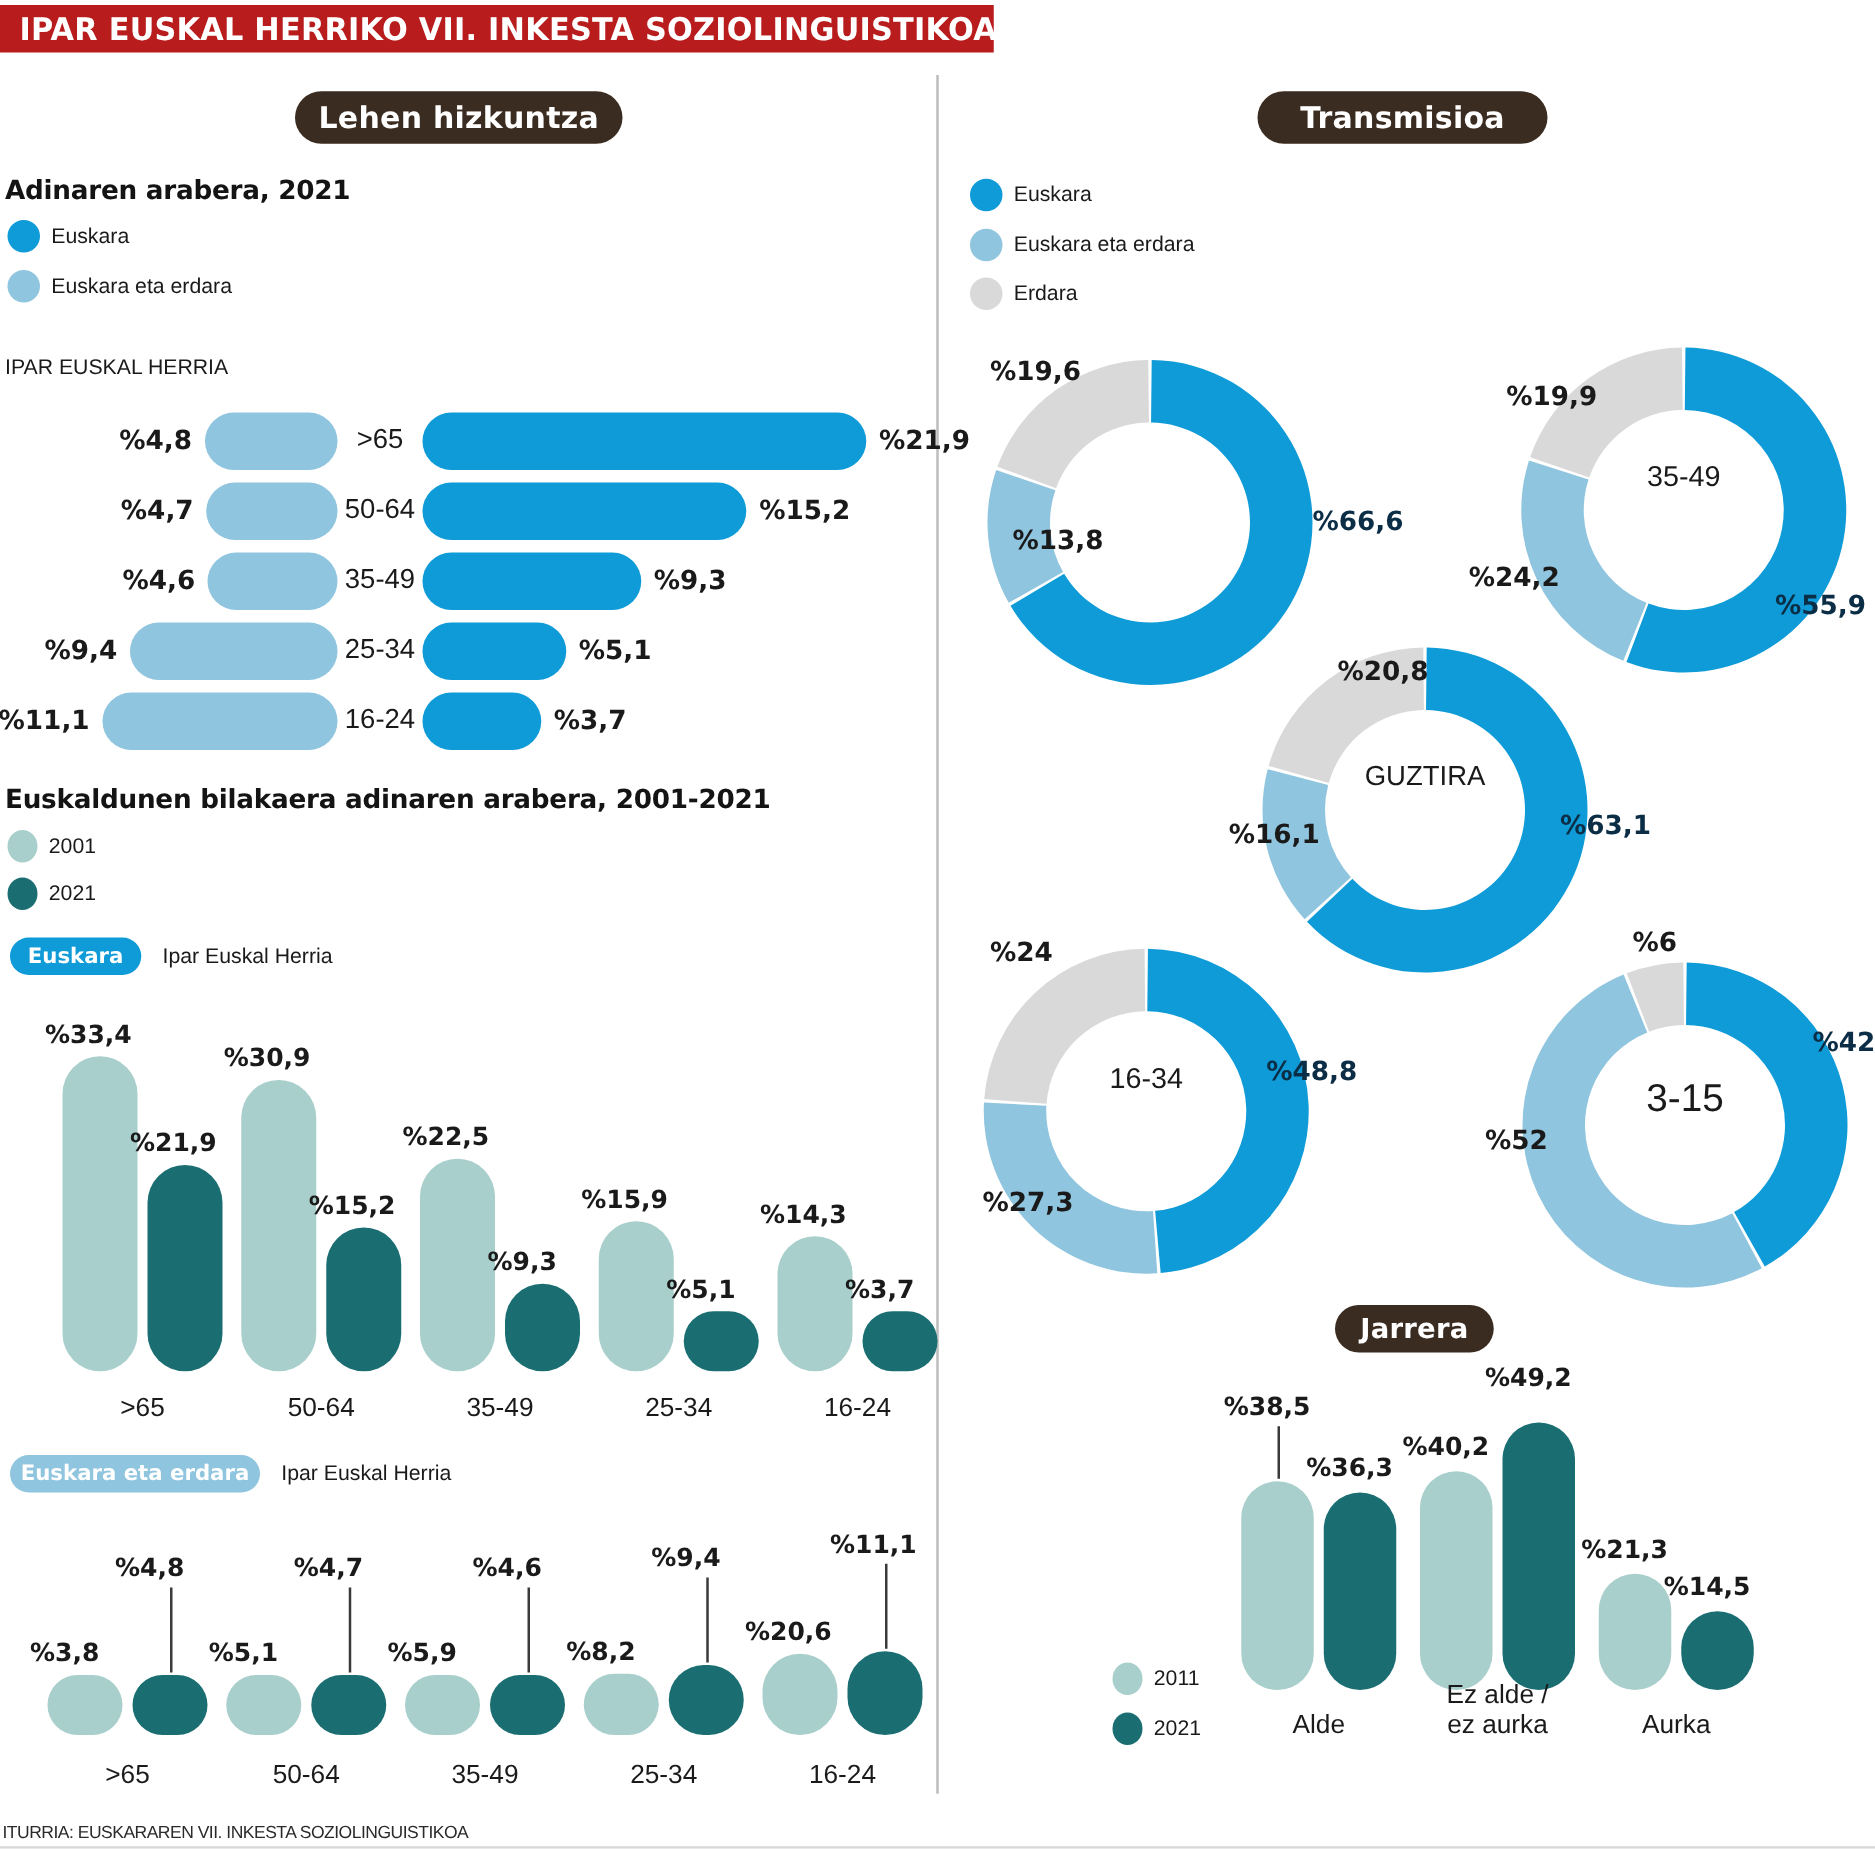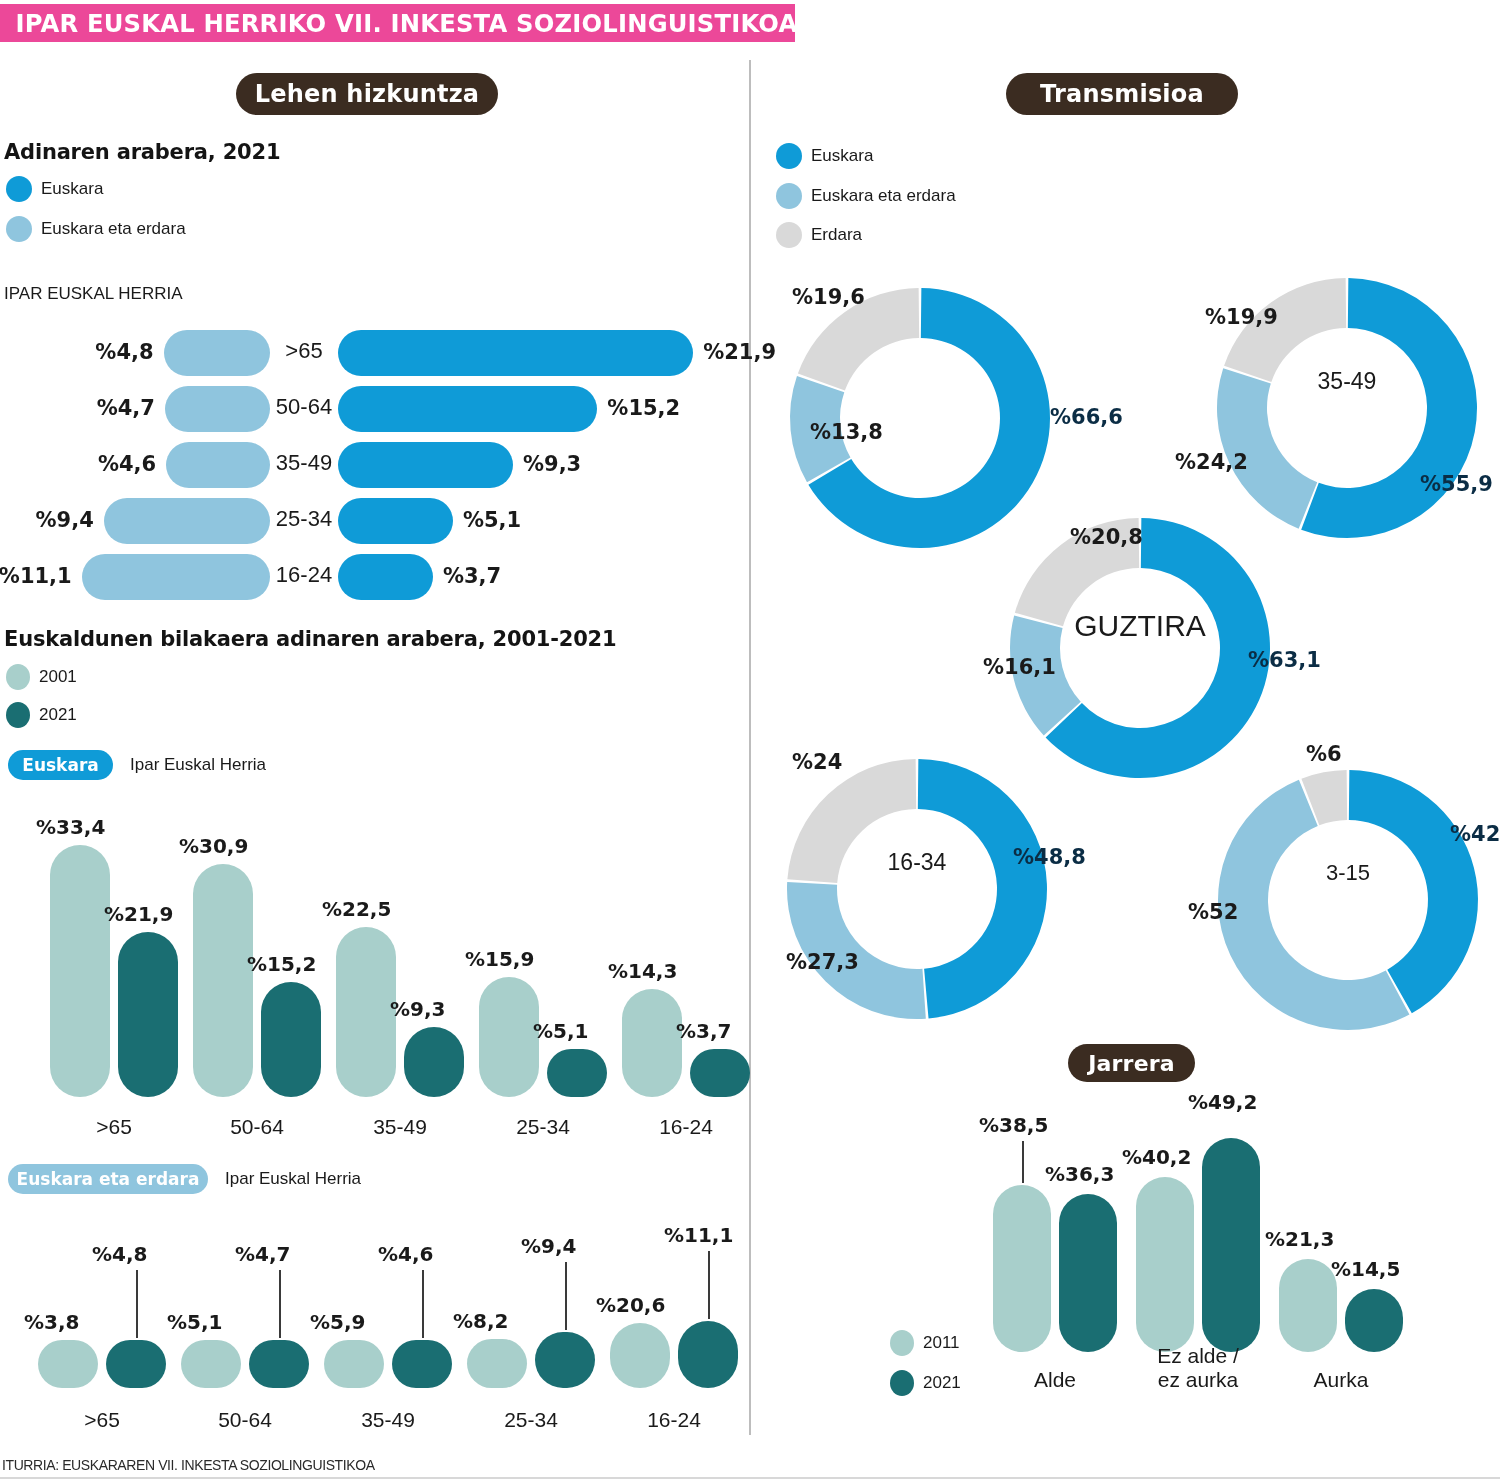--- a/index.html
+++ b/index.html
@@ -12,21 +12,21 @@
     position: relative;
     font-family: "Liberation Sans", sans-serif;
     color: #1a1a1a;
     overflow: hidden;
   }
 
   
   .header-bar {
     position: absolute; left: 0; top: 4px;
     width: 795px; height: 38px;
-    background: #ec4899;
+    background: #b91c1c;
     display: flex; align-items: center;
   }
   .header-bar .title {
     color: #ffffff;
     font-weight: bold;
     font-size: 25px;
     letter-spacing: 0.2px;
     padding-left: 16px;
     font-family: "DejaVu Sans", sans-serif;
     transform: scaleX(0.97);
@@ -351,33 +351,33 @@
     </svg>
     <div class="donut-val blue" style="left: 300px; top: 405px;">%66,6</div>
     <div class="donut-val" style="left: 16px; top: 420px; margin-left: 44px;">%13,8</div>
     <div class="donut-val" style="left: 42px; top: 285px;">%19,6</div>
     <div style="position: absolute; left: 502px; top: 368px; width: 190px; text-align: center; font-size: 23px; color: rgb(26, 26, 26); line-height: 1.2;">
       <div>35-49</div>
     </div>
     <div class="donut-val blue" style="left: 670px; top: 472px;">%55,9</div>
     <div class="donut-val" style="left: 425px; top: 450px;">%24,2</div>
     <div class="donut-val" style="left: 455px; top: 305px;">%19,9</div>
-    <div style="position: absolute; left: 295px; top: 608px; width: 190px; text-align: center; font-size: 30px; color: rgb(26, 26, 26); line-height: 1.2;">
+    <div style="position: absolute; left: 295px; top: 608px; width: 190px; text-align: center; font-size: 22px; color: rgb(26, 26, 26); line-height: 1.2;">
       <div>GUZTIRA</div>
     </div>
     <div class="donut-val blue" style="left: 498px; top: 648px;">%63,1</div>
     <div class="donut-val" style="left: 233px; top: 655px;">%16,1</div>
     <div class="donut-val" style="left: 272px; top: 525px; margin-left: 48px;">%20,8</div>
     <div style="position: absolute; left: 72px; top: 849px; width: 190px; text-align: center; font-size: 23px; color: rgb(26, 26, 26); line-height: 1.2;">
       <div>16-34</div>
     </div>
     <div class="donut-val blue" style="left: 263px; top: 845px;">%48,8</div>
     <div class="donut-val" style="left: 36px; top: 950px;">%27,3</div>
     <div class="donut-val" style="left: 42px; top: 750px;">%24</div>
-    <div style="position: absolute; left: 503px; top: 860px; width: 190px; text-align: center; font-size: 22px; color: rgb(26, 26, 26); line-height: 1.2;">
+    <div style="position: absolute; left: 503px; top: 860px; width: 190px; text-align: center; font-size: 31px; color: rgb(26, 26, 26); line-height: 1.2;">
       <div>3-15</div>
     </div>
     <div class="donut-val blue" style="left: 700px; top: 822px;">%42</div>
     <div class="donut-val" style="left: 438px; top: 900px;">%52</div>
     <div class="donut-val" style="left: 556px; top: 742px;">%6</div>
   </div>
 
 <div class="pill-dark" style="left:1068px; top:1044px; width:127px; height:38px; font-size:22px;">
   <span>Jarrera</span>
 </div>

